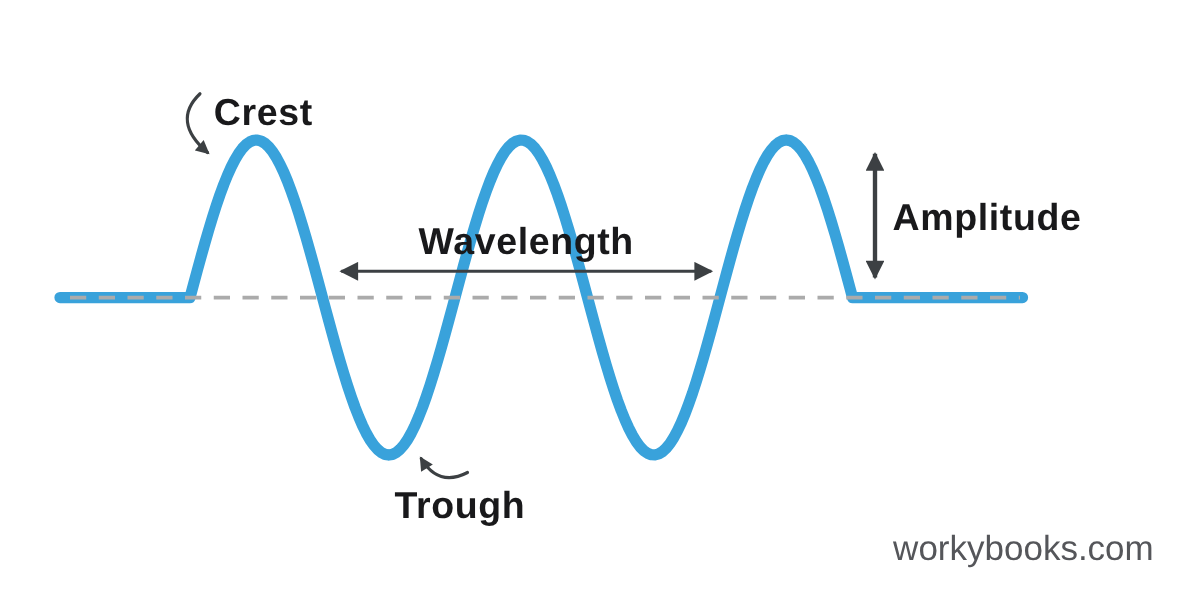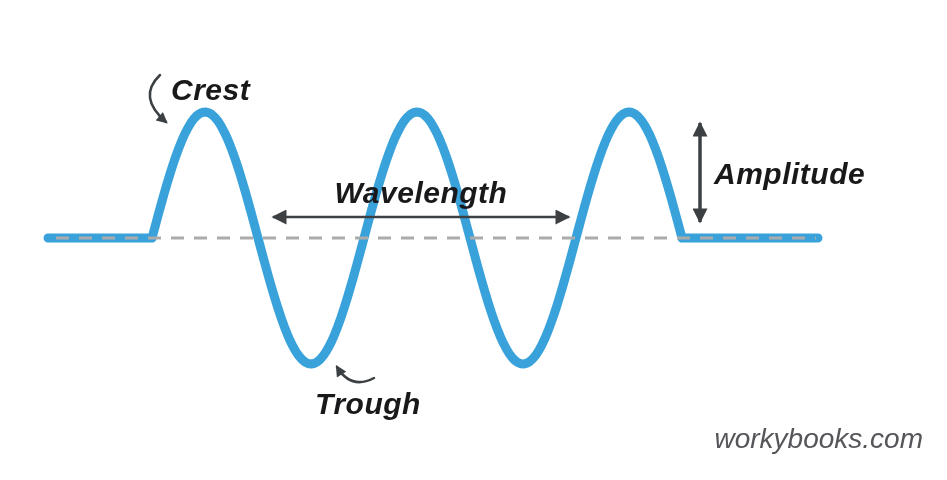--- a/index.html
+++ b/index.html
@@ -3,21 +3,20 @@
 <meta charset="utf-8">
 <style>
   html, body { margin: 0; padding: 0; }
   .stage {
     position: relative;
     width: 947px;
     height: 480px;
     background: var(--bg-color, #ffffff);
     overflow: hidden;
     font-family: "Liberation Sans", sans-serif;
-    font-style: italic;
   }
   svg { display: block; }
   .wave {
     fill: none;
     stroke: var(--wave-color, #39a2db);
     stroke-linecap: round;
     stroke-linejoin: round;
   }
   .baseline {
     fill: none;

